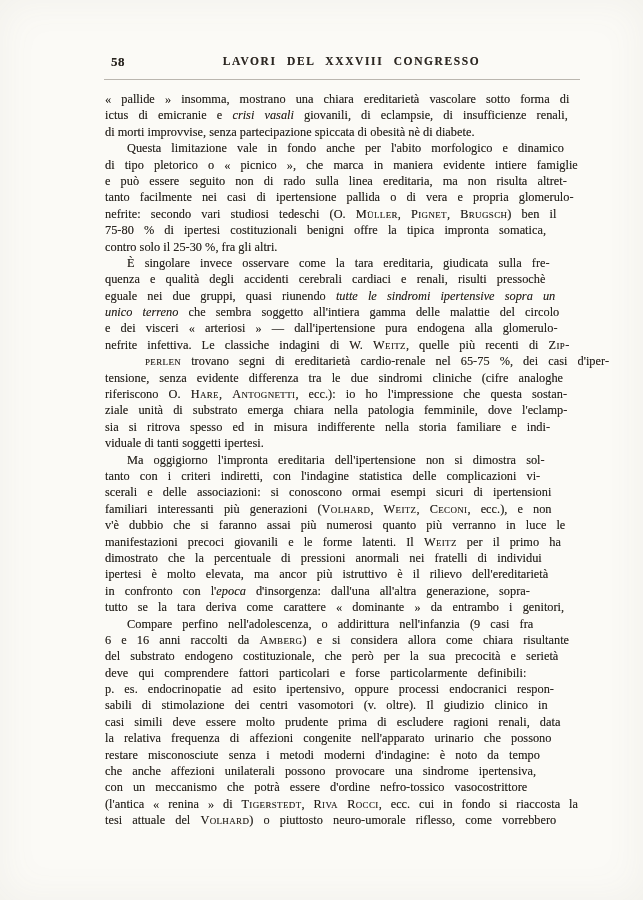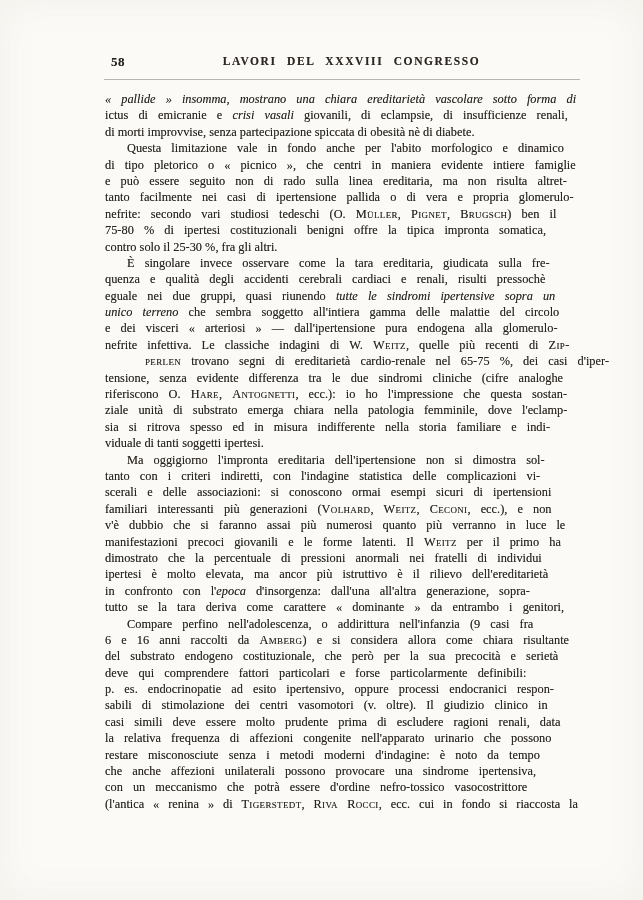--- a/index.html
+++ b/index.html
@@ -55,27 +55,27 @@
 
   <div class="header-row">
     <div class="page-number ink">58</div>
     <div class="running-header ink">LAVORI DEL XXXVIII CONGRESSO</div>
   </div>
 
   <div class="header-rule"></div>
 
   <main class="page-body" id="page-body">
       <div>
-        <div class="text-line ink"><span style="word-spacing: 7px; font-style: italic;">« pallide » insomma, mostrano una chiara ereditarietà vascolare sotto forma di</span></div>
+        <div class="text-line ink"><span style="word-spacing: 7px;">« pallide » insomma, mostrano una chiara ereditarietà vascolare sotto forma di</span></div>
         <div class="text-line ink"><span style="word-spacing: 7px;">ictus di emicranie e <span class="it">crisi vasali</span> giovanili, di eclampsie, di insufficienze renali,</span></div>
         <div class="text-line ink"><span>di morti improvvise, senza partecipazione spiccata di obesità nè di diabete.</span></div>
       </div>
       <div>
         <div class="text-line ink indent"><span style="word-spacing: 7px;">Questa limitazione vale in fondo anche per l'abito morfologico e dinamico</span></div>
-        <div class="text-line ink"><span style="word-spacing: 7px;">di tipo pletorico o « picnico », che centri in maniera evidente intiere famiglie</span></div>
+        <div class="text-line ink"><span style="word-spacing: 7px;">di tipo pletorico o « picnico », che marca in maniera evidente intiere famiglie</span></div>
         <div class="text-line ink"><span style="word-spacing: 7px;">e può essere seguito non di rado sulla linea ereditaria, ma non risulta altret-</span></div>
         <div class="text-line ink"><span style="word-spacing: 7px;">tanto facilmente nei casi di ipertensione pallida o di vera e propria glomerulo-</span></div>
         <div class="text-line ink"><span style="word-spacing: 7px;">nefrite: secondo vari studiosi tedeschi (O. <span class="sc">Müller</span>, <span class="sc">Pignet</span>, <span class="sc">Brugsch</span>) ben il</span></div>
         <div class="text-line ink"><span style="word-spacing: 7px;">75-80 % di ipertesi costituzionali benigni offre la tipica impronta somatica,</span></div>
         <div class="text-line ink"><span>contro solo il 25-30 %, fra gli altri.</span></div>
       </div>
       <div>
         <div class="text-line ink indent"><span style="word-spacing: 7px;">È singolare invece osservare come la tara ereditaria, giudicata sulla fre-</span></div>
         <div class="text-line ink"><span style="word-spacing: 7px;">quenza e qualità degli accidenti cerebrali cardiaci e renali, risulti pressochè</span></div>
         <div class="text-line ink"><span style="word-spacing: 7px;">eguale nei due gruppi, quasi riunendo <span class="it">tutte le sindromi ipertensive sopra un</span></span></div>
@@ -107,16 +107,17 @@
         <div class="text-line ink"><span style="word-spacing: 7px;">del substrato endogeno costituzionale, che però per la sua precocità e serietà</span></div>
         <div class="text-line ink"><span style="word-spacing: 7px; text-align: center;">deve qui comprendere fattori particolari e forse particolarmente definibili:</span></div>
         <div class="text-line ink"><span style="word-spacing: 7px;">p. es. endocrinopatie ad esito ipertensivo, oppure processi endocranici respon-</span></div>
         <div class="text-line ink"><span style="word-spacing: 7px;">sabili di stimolazione dei centri vasomotori (v. oltre). Il giudizio clinico in</span></div>
         <div class="text-line ink"><span style="word-spacing: 7px;">casi simili deve essere molto prudente prima di escludere ragioni renali, data</span></div>
         <div class="text-line ink"><span style="word-spacing: 7px;">la relativa frequenza di affezioni congenite nell'apparato urinario che possono</span></div>
         <div class="text-line ink"><span style="word-spacing: 7px;">restare misconosciute senza i metodi moderni d'indagine: è noto da tempo</span></div>
         <div class="text-line ink"><span style="word-spacing: 7px;">che anche affezioni unilaterali possono provocare una sindrome ipertensiva,</span></div>
         <div class="text-line ink"><span style="word-spacing: 7px;">con un meccanismo che potrà essere d'ordine nefro-tossico vasocostrittore</span></div>
         <div class="text-line ink"><span style="word-spacing: 5.8px;">(l'antica « renina » di <span class="sc">Tigerstedt</span>, <span class="sc">Riva Rocci</span>, ecc. cui in fondo si riaccosta la</span></div>
+        <div class="text-line ink"><span style="word-spacing: 7px;">tesi attuale del <span class="sc">Volhard</span>) o piuttosto neuro-umorale riflesso, come vorrebbero</span></div>
       </div>
     </main>
 
 </div>
 
 </body></html>

